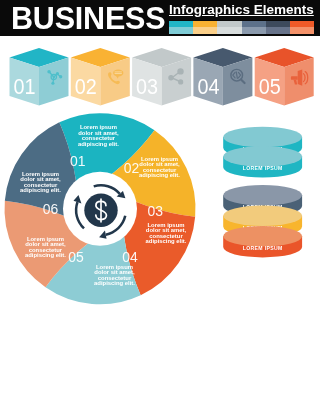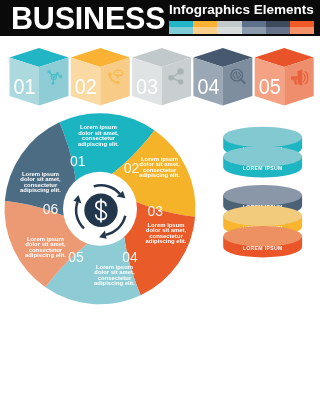--- a/index.html
+++ b/index.html
@@ -1,21 +1,21 @@
 <!DOCTYPE html>
 <html><head>
 <meta charset="utf-8">
 <title>Business Infographics Elements</title>
 <style>
   html,body{margin:0;padding:0;}
   body{width:320px;height:411px;background:#ffffff;font-family:"Liberation Sans",sans-serif;overflow:hidden;position:relative;}
   .page{position:absolute;left:0;top:0;width:320px;height:411px;}
   .hdr{position:absolute;left:0;top:0;width:320px;height:36px;background:#0a0a0a;}
   .hdr-title{position:absolute;left:11px;top:0px;font-size:30.5px;font-weight:700;color:#fff;letter-spacing:-0.2px;line-height:36px;}
-  .hdr-sub{position:absolute;left:169px;top:2px;font-size:13.5px;font-weight:700;color:#fff;line-height:16px;}
+  .hdr-sub{position:absolute;left:169px;top:2px;font-size:13.5px;font-weight:700;color:#fff;line-height:16px;text-decoration:underline;}
   .swatches{position:absolute;left:169px;top:21px;width:145px;height:13px;display:flex;}
   .sw{flex:1 1 0;height:13px;display:flex;flex-direction:column;}
   .sw .t{flex:0 0 6px;}
   .sw .b{flex:1 1 auto;}
   svg{display:block;}
   .lyr{position:absolute;left:0;top:0;}
 </style>
 </head>
 <body>
 

